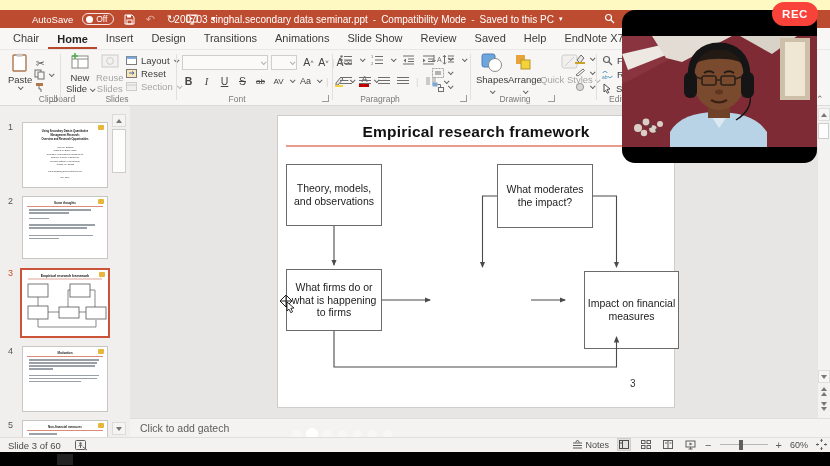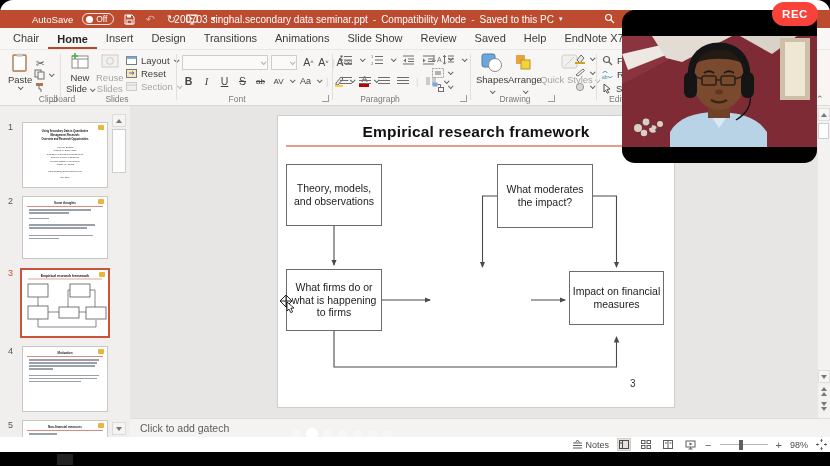--- a/index.html
+++ b/index.html
@@ -1,19 +1,19 @@
 <!DOCTYPE html>
 <html><head>
 <meta charset="utf-8">
 <style>
   * { margin:0; padding:0; box-sizing:border-box; }
   html,body { width:830px; height:466px; overflow:hidden; background:#000;
     font-family:"Liberation Sans", sans-serif; }
   .abs { position:absolute; }
-  #stage { position:relative; width:830px; height:466px; background:#ffffff;border-radius:13px; }
+  #stage { position:relative; width:830px; height:466px; background:#fef9c3; }
 
   
   #titlebar { left:0; top:10px; width:830px; height:18px; background:#BD4B30;
     display:flex; align-items:center; color:#fff; font-size:10px; }
   .qat { display:flex; align-items:center; gap:9px; padding-left:32px; }
   .autosave-pill { display:flex; align-items:center; gap:3px; border:1px solid rgba(255,255,255,.85);
     border-radius:8px; padding:0 6px 0 3px; height:12px; font-size:8.5px; }
   .autosave-dot { width:7px; height:7px; border-radius:50%; background:#fff; }
   .qat-ic { width:12px; height:12px; display:inline-flex; align-items:center; justify-content:center;
     color:#fff; font-size:11px; line-height:1; }
@@ -76,21 +76,21 @@
   #slide-title { position:absolute; top:7px; left:0; width:100%; text-align:center;
     font-size:15.5px; font-weight:bold; color:#111; letter-spacing:.2px; }
   #slide-underline { position:absolute; left:8px; top:29px; width:336px; height:2px; background:#E99C8C; }
   .dbox { position:absolute; border:1.2px solid #6b6b6b; display:flex; align-items:center;
     justify-content:center; text-align:center; font-size:10.5px; color:#1c1c1c; line-height:1.2;
     padding:2px; background:#fff; }
   #box-theory   { left:8px;   top:48px;  width:96px; height:62px; }
   #box-mod      { left:219px; top:48px;  width:96px; height:64px; }
   #box-firms    { left:8px;   top:153px; width:96px; height:62px; }
   #box-nonfin   { left:156px; top:155px; width:97px; height:60px; }
-  #box-fin      { left:291px; top:155px; width:95px; height:54px; }
+  #box-fin      { left:306px; top:155px; width:95px; height:78px; }
   #page-num { position:absolute; left:352px; top:262px; font-size:10px; color:#333; }
 
   
   #vscroll { left:818px; top:106px; width:12px; height:312px; background:#F3F2F1; }
   .vbtn { position:absolute; left:0; width:12px; height:13px; background:#F7F6F5;
     border:1px solid #E0DEDC; display:flex; align-items:center; justify-content:center; }
 
   
   #notesbar { left:130px; top:418px; width:700px; height:19px; background:#F4F3F2;
     border-top:1px solid #E0DEDC; font-size:10.5px; color:#5d5d5d; display:flex; align-items:center;
@@ -622,20 +622,31 @@
   <div>
     <span class="vdot" style="left:292px; top:430px;"></span>
     <span class="vdot" style="left:306px; top:428px; width:12px; height:12px; background:#fff;"></span>
     <span class="vdot" style="left:323px; top:430px;"></span>
     <span class="vdot" style="left:338px; top:430px;"></span>
     <span class="vdot" style="left:353px; top:430px;"></span>
     <span class="vdot" style="left:368px; top:430px;"></span>
     <span class="vdot" style="left:383px; top:430px;"></span>
   </div>
 
+  <div id="statusbar" class="abs">
+    <span style="margin-left:8px;">Slide 3 of 60</span>
+    <span style="margin-left:14px;">
+      <svg width="13" height="11" viewBox="0 0 13 11">
+          <rect x="0.5" y="0.5" width="10" height="9" rx="1" fill="none" stroke="#5f5f5f"></rect>
+          <circle cx="5.5" cy="3.5" r="1.2" fill="#5f5f5f"></circle>
+          <path d="M3.5 6c1.3-1 2.7-1 4 0M5.5 5v3" stroke="#5f5f5f" fill="none"></path>
+          <path d="M8 7l4 3" stroke="#5f5f5f"></path>
+        </svg>
+    </span>
+  </div>
   <div id="status-right">
     <span style="display:flex; align-items:center; gap:3px;">
       <svg width="11" height="9" viewBox="0 0 11 9">
           <path d="M1 3h9M1 5.5h9M1 8h9M3.5 2.5L5.5 0l2 2.5" stroke="#5f5f5f" fill="none"></path>
         </svg>
       <span>Notes</span>
     </span>
     <span class="vw sel">
       <svg width="10" height="9" viewBox="0 0 10 9">
           <rect x="0.5" y="0.5" width="9" height="8" fill="none" stroke="#4b4b4b"></rect>
@@ -663,21 +674,21 @@
           <rect x="1" y="1" width="9" height="6" fill="none" stroke="#5f5f5f"></rect>
           <path d="M4.5 2.5l3 1.5-3 1.5z" fill="#5f5f5f"></path>
           <path d="M5.5 7v2M3.5 9h4" stroke="#5f5f5f"></path>
         </svg>
     </span>
     <span style="font-size:11px; color:#5f5f5f;">−</span>
     <span id="zoom-track">
         <span id="zoom-thumb"></span>
       </span>
     <span style="font-size:11px; color:#5f5f5f;">+</span>
-    <span>98%</span>
+    <span>60%</span>
     <span>
       <svg width="11" height="11" viewBox="0 0 11 11">
           <path d="M5.5 0v3M5.5 11V8M0 5.5h3M11 5.5H8" stroke="#5f5f5f"></path>
           <path d="M5.5 0L4 1.7h3zM5.5 11L4 9.3h3zM0 5.5L1.7 4v3zM11 5.5L9.3 4v3z" fill="#5f5f5f"></path>
         </svg>
     </span>
   </div>
 
   <div id="webcam" class="abs">
     <div id="cam-video">

